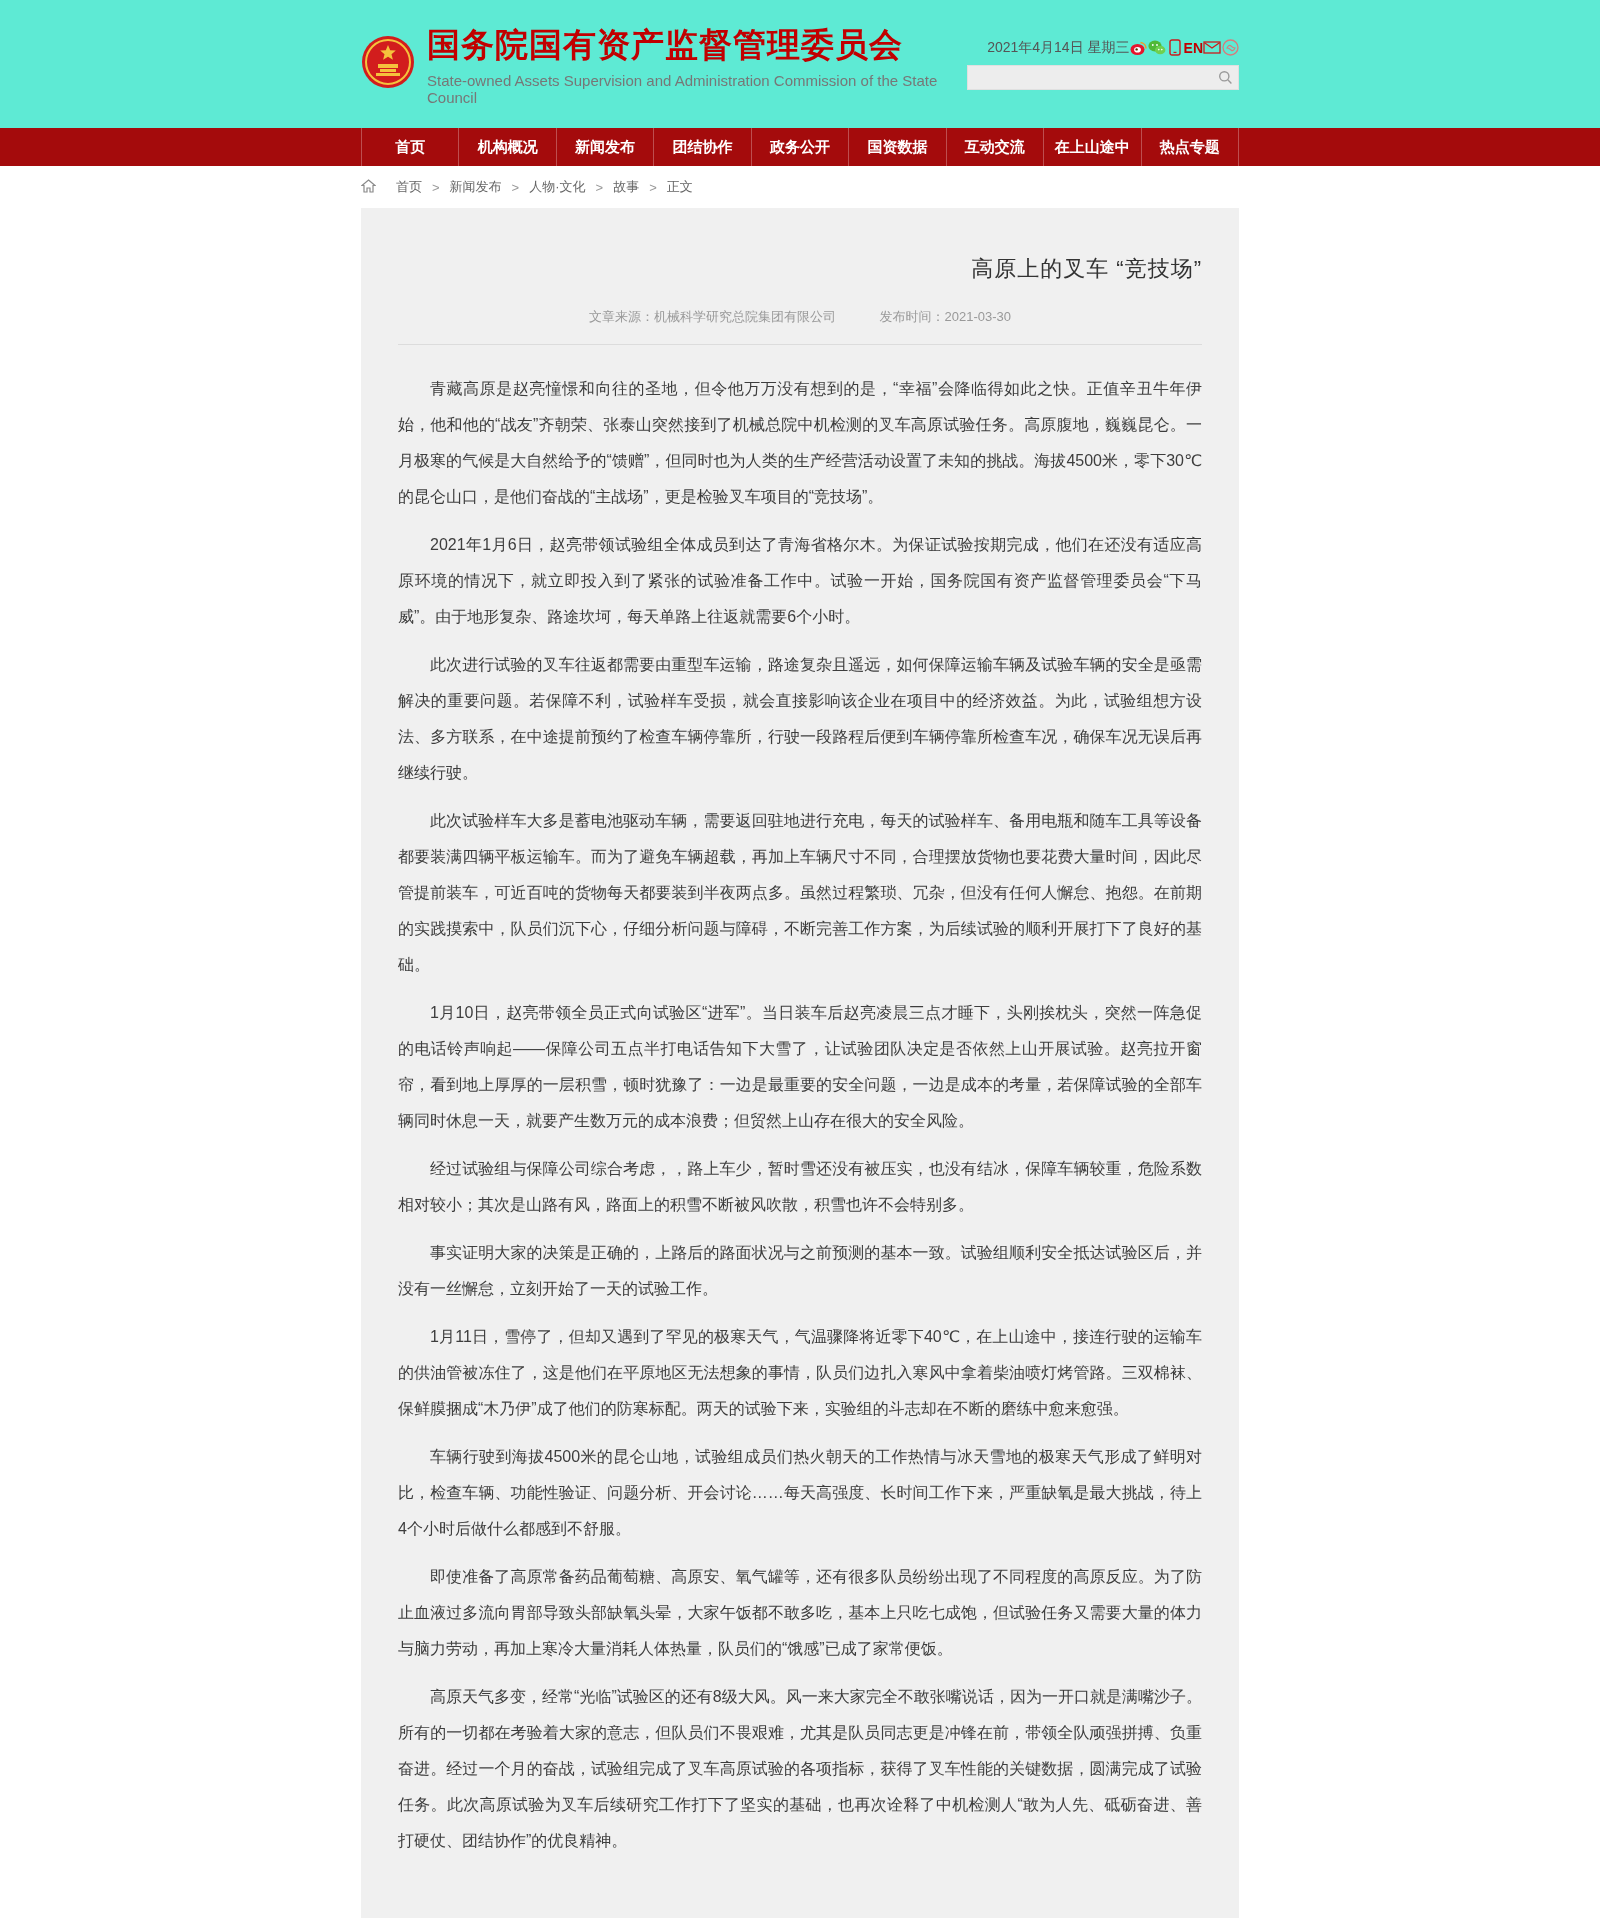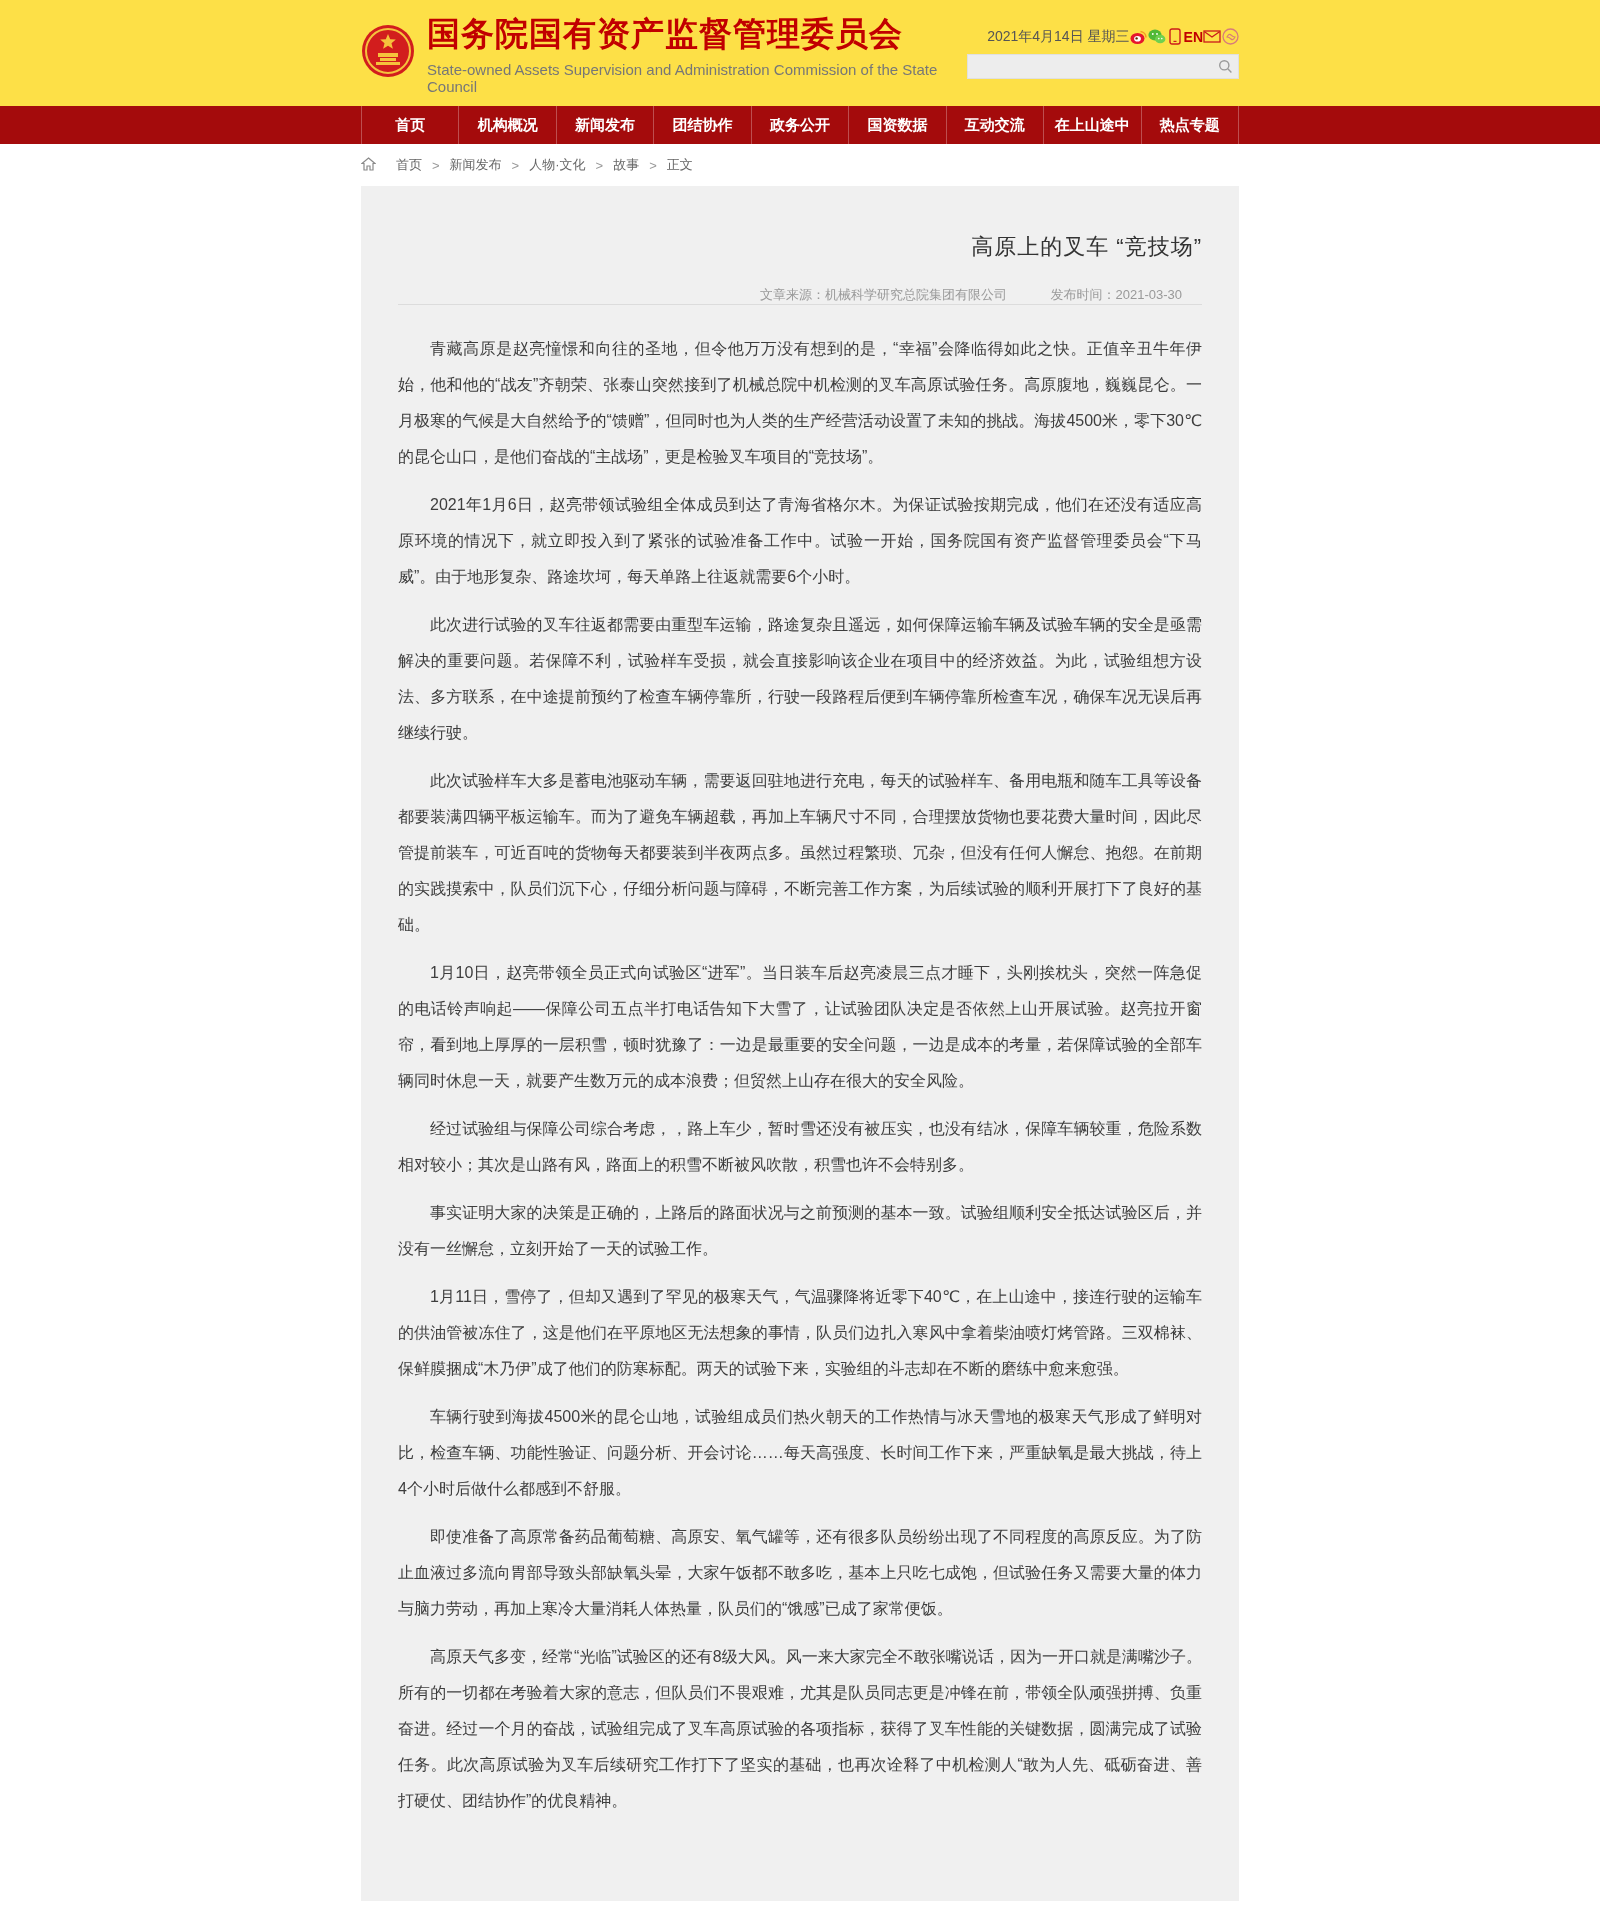--- a/index.html
+++ b/index.html
@@ -1,20 +1,20 @@
 <!DOCTYPE html>
 <html><head>
 <meta charset="utf-8">
 <style>
   * { margin:0; padding:0; box-sizing:border-box; }
   html,body { width:1600px; background:#fff; font-family:"Liberation Sans","DejaVu Sans",sans-serif; color:#333; }
   .container { width:878px; margin:0 auto; }
 
   
-  .topbar { height:106px; background:#fde047; }
+  .topbar { height:128px; background:#5eead4; }
   .topbar .container { height:100%; display:flex; justify-content:space-between; align-items:center; }
   .logo-block { display:flex; align-items:center; gap:12px; }
   .org-names { display:flex; flex-direction:column; gap:4px; }
   .org-cn { font-size:33px; font-weight:bold; color:#c10000; letter-spacing:1px; }
   .org-en { font-size:15px; color:#777; }
   .top-right { display:flex; flex-direction:column; align-items:flex-end; gap:8px; }
   .date-row { display:flex; align-items:center; gap:0; font-size:14px; color:#555; }
   .date-row .icn { display:inline-flex; width:18px; height:18px; align-items:center; justify-content:center; cursor:pointer; }
   .en-link { color:#c10000; font-weight:bold; font-size:14px; cursor:pointer; }
   .search-box { width:272px; height:25px; background:#ededed; border:1px solid #e0e0e0; display:flex; align-items:center; }
@@ -29,21 +29,21 @@
 
   
   .breadcrumb-row { height:42px; background:#fff; }
   .breadcrumb-row .container { height:100%; display:flex; align-items:center; gap:8px; font-size:13px; color:#666; }
   .bc-sep { color:#999; margin:0 2px; }
   .bc-link { color:#666; cursor:pointer; }
 
   
   .article-panel { background:#f0f0f0; width:878px; margin:0 auto; padding:46px 37px 70px 37px; min-height:1546px; }
   .article-title { text-align:right; font-size:22px; color:#333; font-weight:400; letter-spacing:1px; }
-  .article-meta { text-align:right; font-size:13px; color:#999; margin-top:24px; border-bottom:1px solid #dcdcdc; }
+  .article-meta { text-align:center; font-size:13px; color:#999; margin-top:24px; padding-bottom:18px; border-bottom:1px solid #dcdcdc; }
   .article-meta .meta-item { margin:0 20px; }
   .article-body { margin-top:26px; }
   .article-body p { font-size:16px; color:#3d3d3d; line-height:36px; text-indent:2em; text-align:justify; margin-bottom:12px; }
 </style>
 </head>
 <body>
 
 <div class="topbar">
   <div class="container">
     <div class="logo-block">

